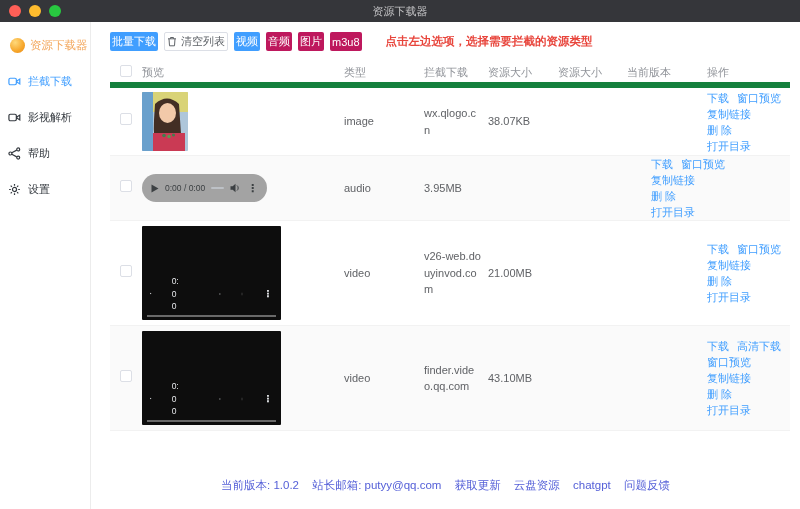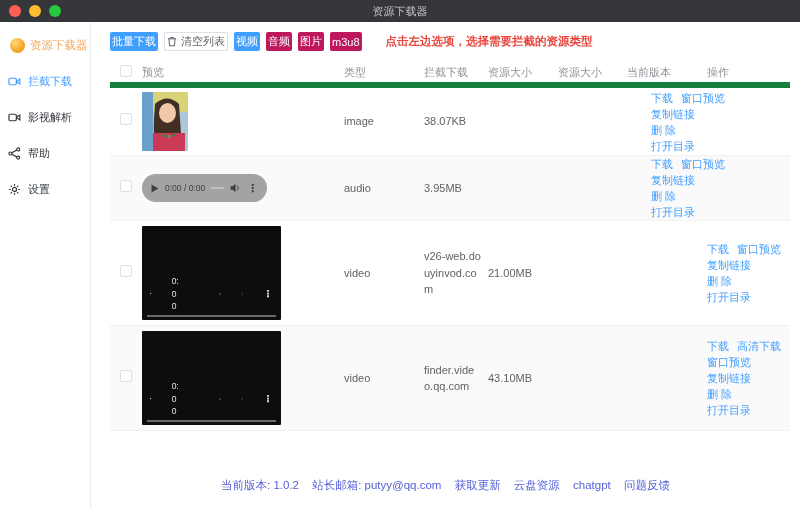--- a/index.html
+++ b/index.html
@@ -164,20 +164,21 @@
                     <path d="M13 12 Q25 1 37 12 L39 42 Q40 53 35 59 L15 59 Q11 46 12 28 Z" fill="#432e24"></path>
                     <ellipse cx="25.5" cy="21" rx="8.5" ry="10" fill="#f2c9a9"></ellipse>
                     <path d="M15.5 16 Q24 5 36 15 Q29 9 23.5 11 Q17.5 12.5 15.5 16Z" fill="#432e24"></path>
                     <rect x="11" y="41" width="32" height="18" fill="#ca3a54"></rect>
                     <circle cx="22" cy="43.5" r="1.8" fill="#3f7f4f"></circle>
                     <circle cx="27" cy="44.5" r="1.8" fill="#5a9a52"></circle>
                     <circle cx="31.5" cy="43" r="1.5" fill="#3f7f4f"></circle>
                   </svg></div>
               </div>
               <div class="td">image</div>
+              <div class="td">wx.qlogo.cn</div>
               <div class="td">38.07KB</div>
               <div class="td"></div>
               <div class="td"></div>
               <div class="td td-actions">
                 <div class="action-line"><a class="action-link">下载</a><a class="action-link">窗口预览</a></div>
                 <div class="action-line"><a class="action-link">复制链接</a></div>
                 <div class="action-line"><a class="action-link">删 除</a></div>
                 <div class="action-line"><a class="action-link">打开目录</a></div>
               </div>
             </div>

